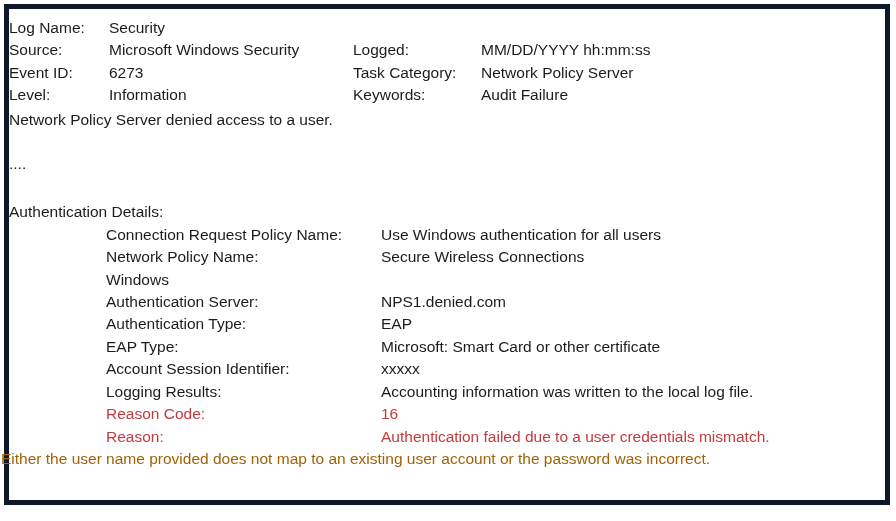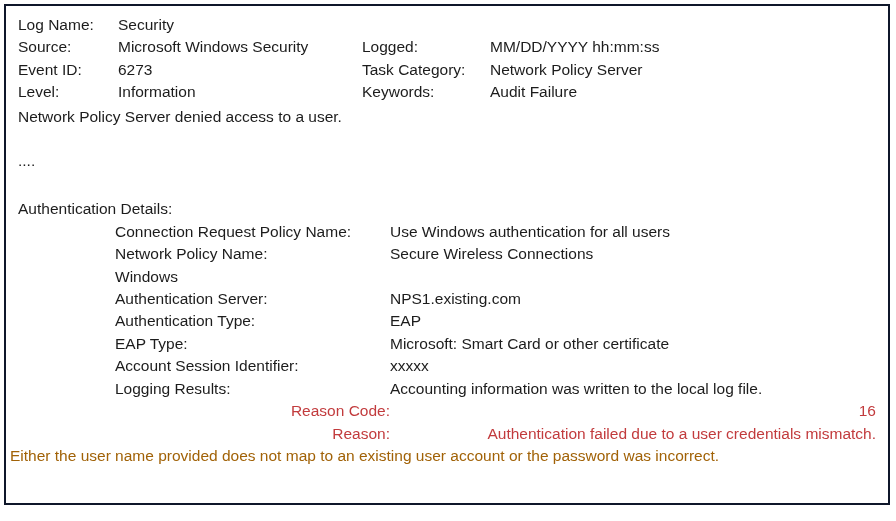--- a/index.html
+++ b/index.html
@@ -9,42 +9,42 @@
     font-family: "Liberation Sans", "DejaVu Sans", sans-serif;
     font-size: 15.5px;
     line-height: 22.4px;
     color: #1c1c1c;
     overflow: hidden;
   }
   .event-box {
     position: absolute;
     top: 4px; left: 4px;
     width: 886px; height: 501px;
-    border: 2px solid #0f172a;
+    border: 5px solid #0f172a;
     background: #ffffff;
-    padding: 8px 12px 10px 12px;
+    padding: 8px 12px 10px 0;
   }
   
   .hrow {
     display: grid;
     grid-template-columns: 100px 244px 128px 1fr;
     white-space: nowrap;
   }
   
   .description { margin-top: 2px; }
   .ellipsis    { margin-top: 22px; }
   .auth-heading { margin-top: 26px; }
   
   .drow {
     display: grid;
     grid-template-columns: 275px 1fr;
     margin-left: 97px;
     white-space: nowrap;
   }
-  .red { color: #c23b3d; text-align: right; }
+  .red { color: #c23b3d; }
   .error-note {
     color: #a16207;
     margin-left: -8px;
     white-space: nowrap;
   }
 </style>
 </head>
 <body>
 
 <div class="event-box">
@@ -87,21 +87,21 @@
     </div>
     <div class="drow">
       <span>Network Policy Name:</span>
       <span>Secure Wireless Connections</span>
     </div>
     <div class="drow">
       <span>Windows</span>
     </div>
     <div class="drow">
       <span>Authentication Server:</span>
-      <span>NPS1.existing.com</span>
+      <span>NPS1.denied.com</span>
     </div>
     <div class="drow">
       <span>Authentication Type:</span>
       <span>EAP</span>
     </div>
     <div class="drow">
       <span>EAP Type:</span>
       <span>Microsoft: Smart Card or other certificate</span>
     </div>
     <div class="drow">

